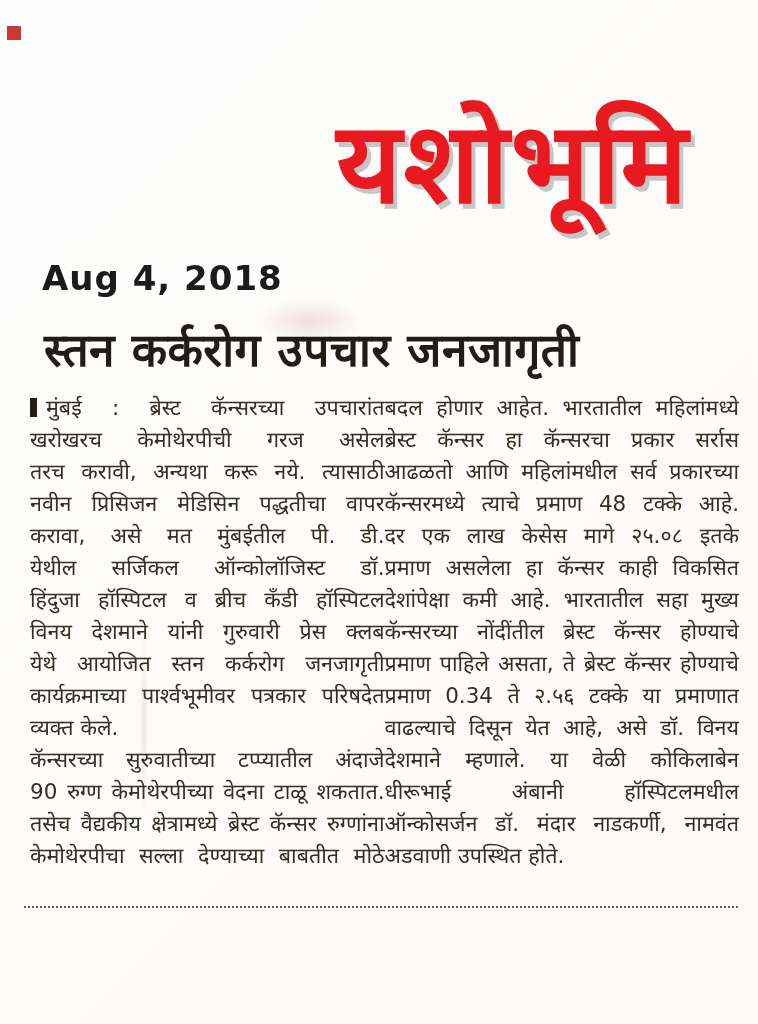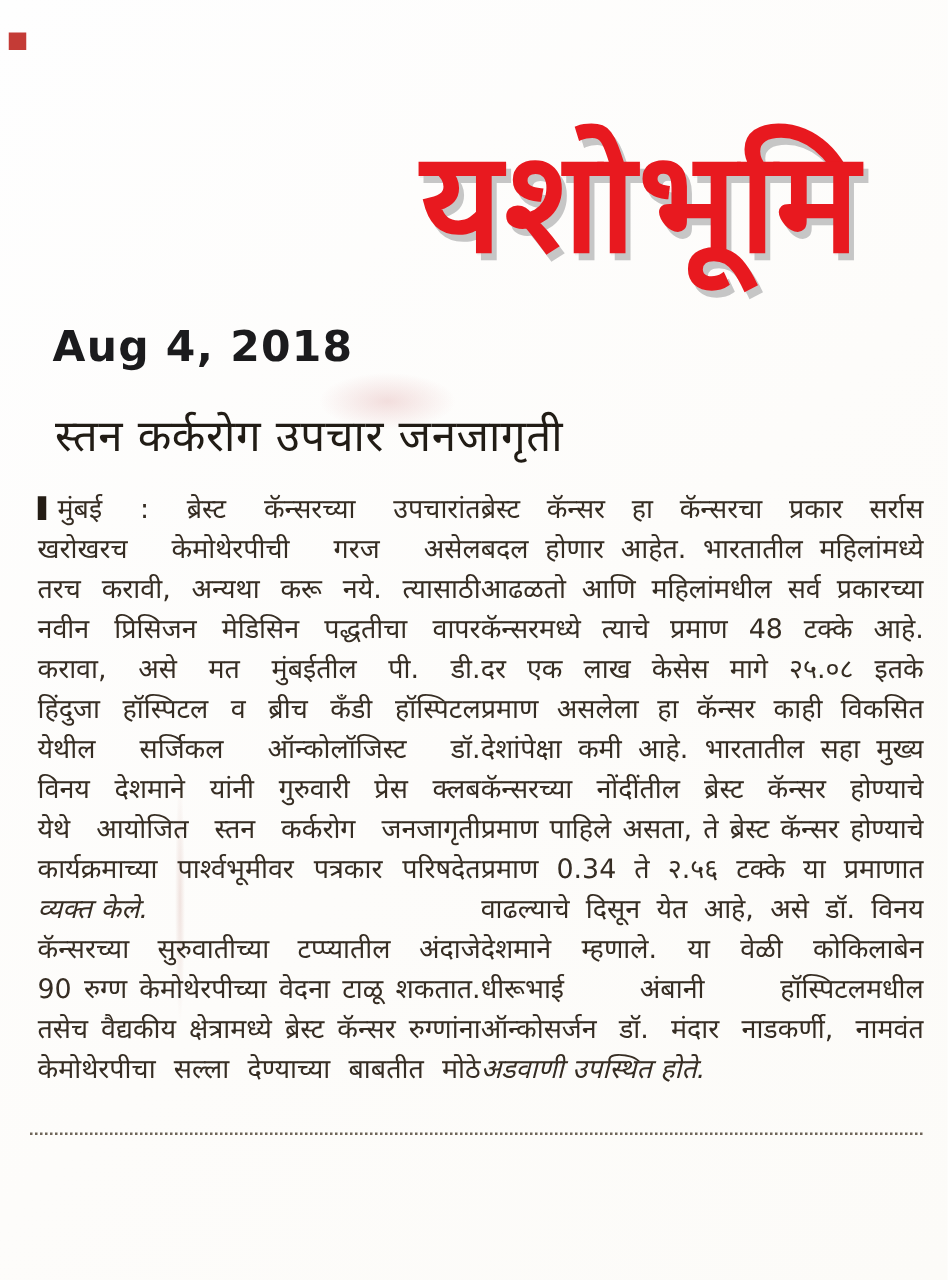--- a/index.html
+++ b/index.html
@@ -62,23 +62,23 @@
     font-size: 34px;
     font-weight: bold;
     color: #1b1b1d;
     letter-spacing: 1px;
   }
   .headline {
     position: absolute;
     left: 44px;
     top: 318px;
     width: 678px;
-    font-size: 35px;
+    font-size: 46px;
     line-height: 64px;
-    font-weight: normal;
+    font-weight: bold;
     color: #211c15;
     white-space: nowrap;
     letter-spacing: 0.5px;
   }
   .article-body {
     position: absolute;
     left: 30px;
     top: 392px;
     width: 709px;
     display: flex;
@@ -92,21 +92,21 @@
   }
   .line {
     height: 32px;
     line-height: 32px;
     text-align: justify;
     text-align-last: justify;
     white-space: nowrap;
     overflow: hidden;
   }
   .line.para-start { padding-left: 52px; }
-  .line.para-end { text-align-last: left; font-style: italic; }
+  .line.para-end { text-align-last: left; }
   .lead-marker {
     display: inline-block;
     width: 7px;
     height: 19px;
     background: #241d15;
     margin-right: 9px;
     vertical-align: -2px;
   }
   .bottom-rule {
     position: absolute;
@@ -132,34 +132,34 @@
 
   <div class="headline">स्तन कर्करोग उपचार जनजागृती</div>
 
   <div class="article-body">
       <div class="col">
         <div class="line"><span class="lead-marker"></span>मुंबई : ब्रेस्ट कॅन्सरच्या उपचारांत</div>
         <div class="line">खरोखरच केमोथेरपीची गरज असेल</div>
         <div class="line">तरच करावी, अन्यथा करू नये. त्यासाठी</div>
         <div class="line">नवीन प्रिसिजन मेडिसिन पद्धतीचा वापर</div>
         <div class="line">करावा, असे मत मुंबईतील पी. डी.</div>
+        <div class="line">येथील सर्जिकल ऑन्कोलॉजिस्ट डॉ.</div>
         <div class="line">हिंदुजा हॉस्पिटल व ब्रीच कँडी हॉस्पिटल</div>
-        <div class="line">येथील सर्जिकल ऑन्कोलॉजिस्ट डॉ.</div>
         <div class="line">विनय देशमाने यांनी गुरुवारी प्रेस क्लब</div>
         <div class="line">येथे आयोजित स्तन कर्करोग जनजागृती</div>
         <div class="line">कार्यक्रमाच्या पार्श्वभूमीवर पत्रकार परिषदेत</div>
         <div class="line para-end">व्यक्त केले.</div>
         <div class="line">कॅन्सरच्या सुरुवातीच्या टप्प्यातील अंदाजे</div>
         <div class="line">90 रुग्ण केमोथेरपीच्या वेदना टाळू शकतात.</div>
         <div class="line">तसेच वैद्यकीय क्षेत्रामध्ये ब्रेस्ट कॅन्सर रुग्णांना</div>
         <div class="line">केमोथेरपीचा सल्ला देण्याच्या बाबतीत मोठे</div>
       </div>
       <div class="col">
+        <div class="line">बदल होणार आहेत. भारतातील महिलांमध्ये</div>
         <div class="line">ब्रेस्ट कॅन्सर हा कॅन्सरचा प्रकार सर्रास</div>
-        <div class="line">बदल होणार आहेत. भारतातील महिलांमध्ये</div>
         <div class="line">आढळतो आणि महिलांमधील सर्व प्रकारच्या</div>
         <div class="line">कॅन्सरमध्ये त्याचे प्रमाण 48 टक्के आहे.</div>
         <div class="line">दर एक लाख केसेस मागे २५.०८ इतके</div>
         <div class="line">प्रमाण असलेला हा कॅन्सर काही विकसित</div>
         <div class="line">देशांपेक्षा कमी आहे. भारतातील सहा मुख्य</div>
         <div class="line">कॅन्सरच्या नोंदींतील ब्रेस्ट कॅन्सर होण्याचे</div>
         <div class="line">प्रमाण पाहिले असता, ते ब्रेस्ट कॅन्सर होण्याचे</div>
         <div class="line">प्रमाण 0.34 ते २.५६ टक्के या प्रमाणात</div>
         <div class="line">वाढल्याचे दिसून येत आहे, असे डॉ. विनय</div>
         <div class="line">देशमाने म्हणाले. या वेळी कोकिलाबेन</div>

